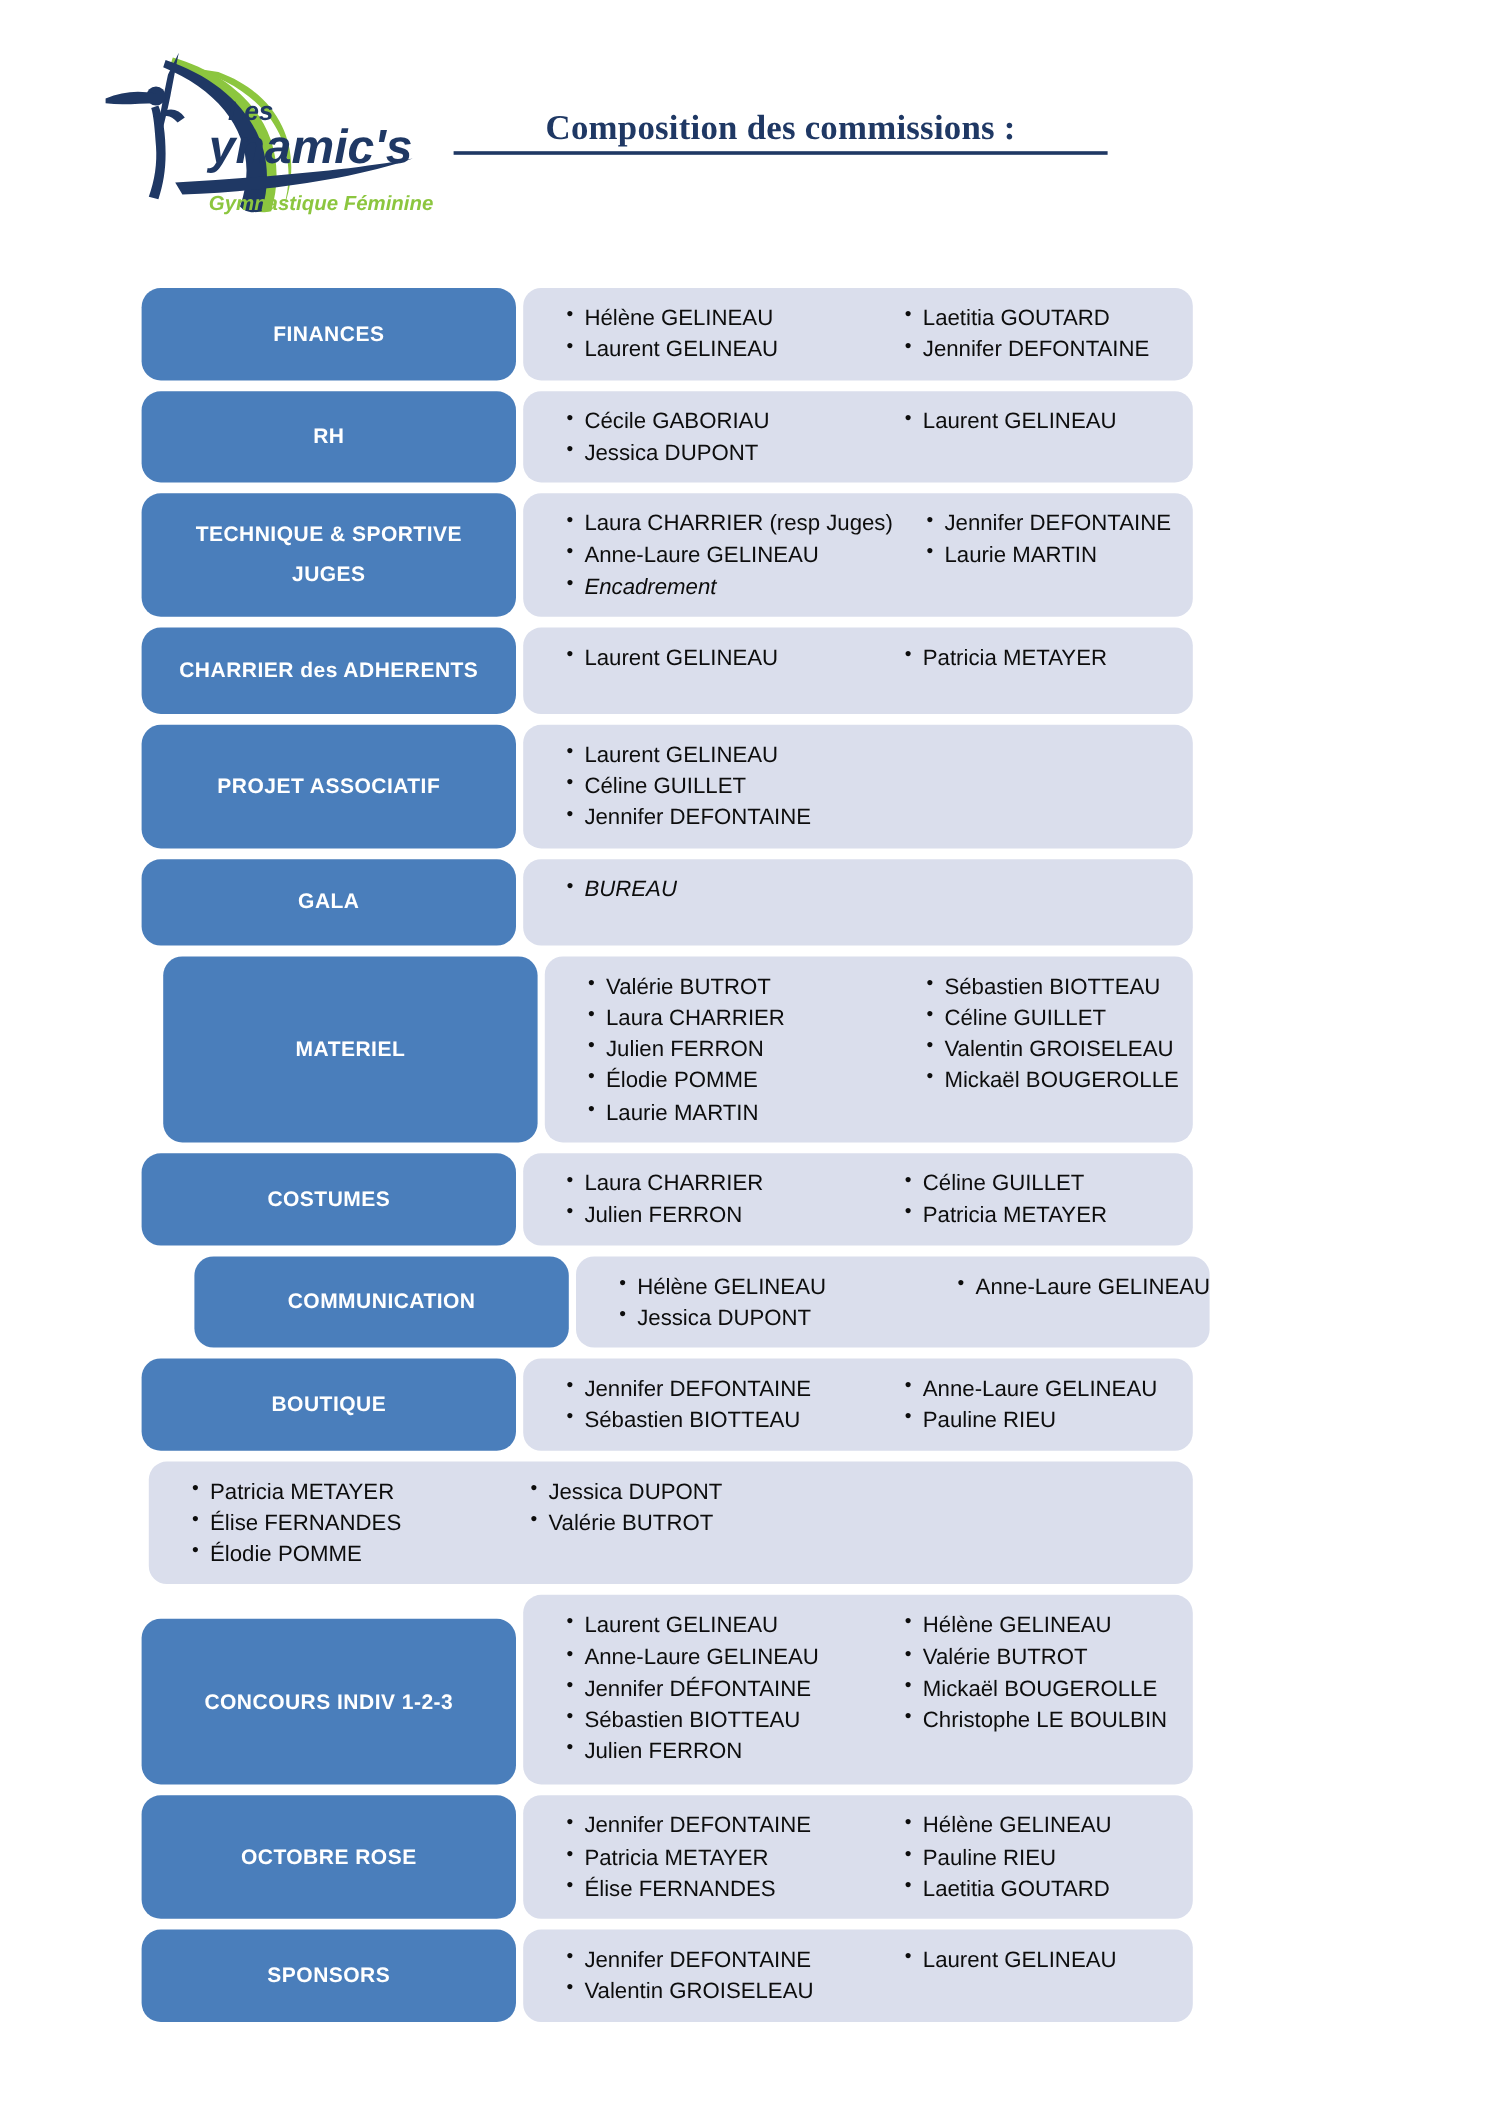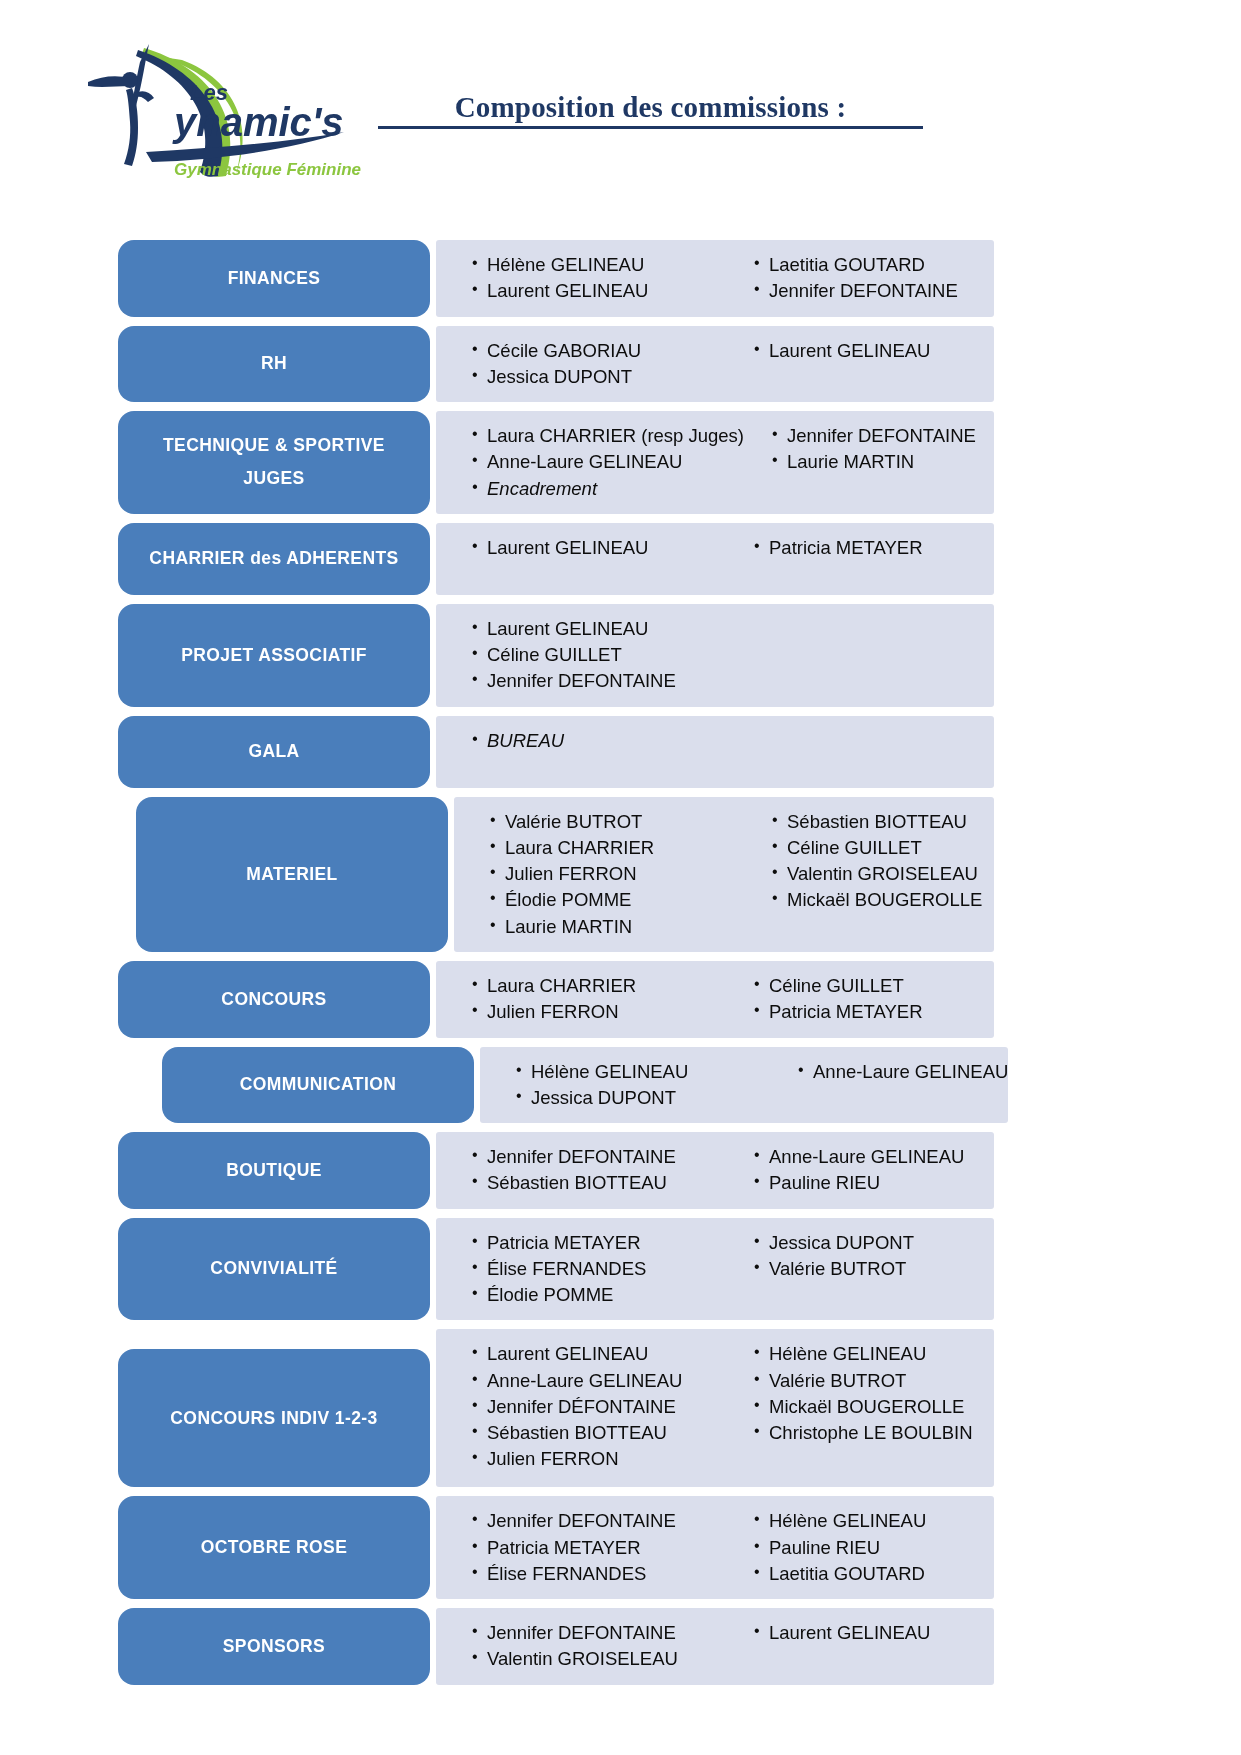--- a/index.html
+++ b/index.html
@@ -82,21 +82,21 @@
     padding: 6px 10px;
     box-sizing: border-box;
     line-height: 1.9;
   }
   .label-cell .line2 { display: block; }
 
   .content-cell {
     flex: 1 1 auto;
     margin-left: 6px;
     background: #dadeec;
-    border-radius: 3px;
+    border-radius: 15px;
     display: flex;
     padding: 12px 0 12px 0;
     box-sizing: border-box;
   }
   .col {
     box-sizing: border-box;
   }
   .col-left {
     flex: 0 0 290px;
     padding-left: 36px;
@@ -273,21 +273,21 @@
         <div class="col col-right">
           <div class="item">Sébastien BIOTTEAU</div>
           <div class="item">Céline GUILLET</div>
           <div class="item">Valentin GROISELEAU</div>
           <div class="item">Mickaël BOUGEROLLE</div>
         </div>
       </div>
     </div>
     <div class="row h8">
       <div class="label-cell">
-        <span>CONCOURS</span>
+        <span>COSTUMES</span>
       </div>
       <div class="content-cell">
         <div class="col col-left">
           <div class="item">Laura CHARRIER</div>
           <div class="item">Julien FERRON</div>
         </div>
         <div class="col col-right">
           <div class="item">Céline GUILLET</div>
           <div class="item">Patricia METAYER</div>
         </div>
@@ -316,23 +316,20 @@
           <div class="item">Jennifer DEFONTAINE</div>
           <div class="item">Sébastien BIOTTEAU</div>
         </div>
         <div class="col col-right">
           <div class="item">Anne-Laure GELINEAU</div>
           <div class="item">Pauline RIEU</div>
         </div>
       </div>
     </div>
     <div class="row h11">
-      <div class="label-cell">
-        <span>CONVIVIALITÉ</span>
-      </div>
       <div class="content-cell">
         <div class="col col-left">
           <div class="item">Patricia METAYER</div>
           <div class="item">Élise FERNANDES</div>
           <div class="item">Élodie POMME</div>
         </div>
         <div class="col col-right">
           <div class="item">Jessica DUPONT</div>
           <div class="item">Valérie BUTROT</div>
         </div>

